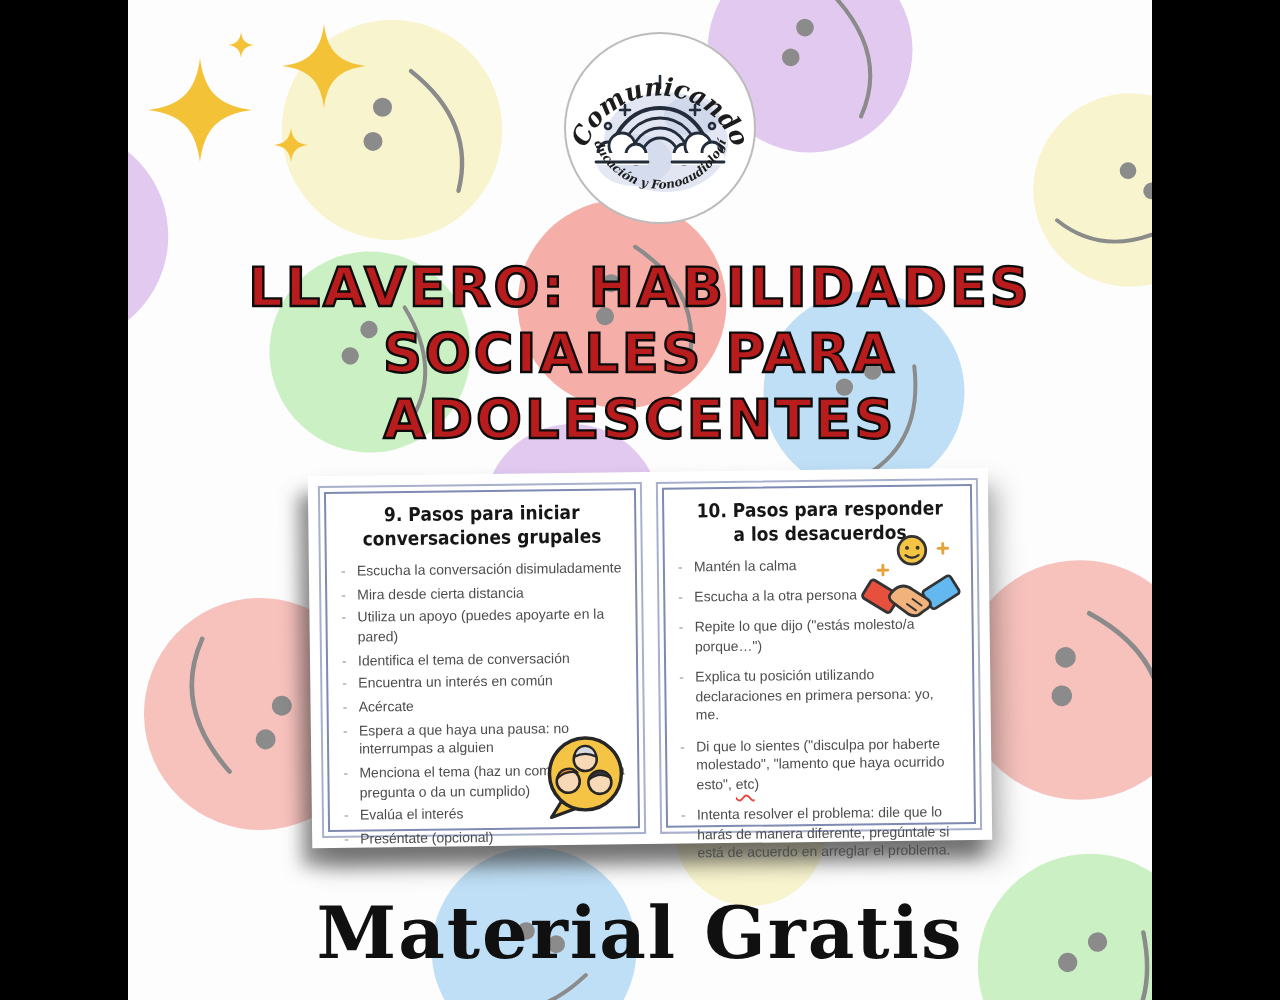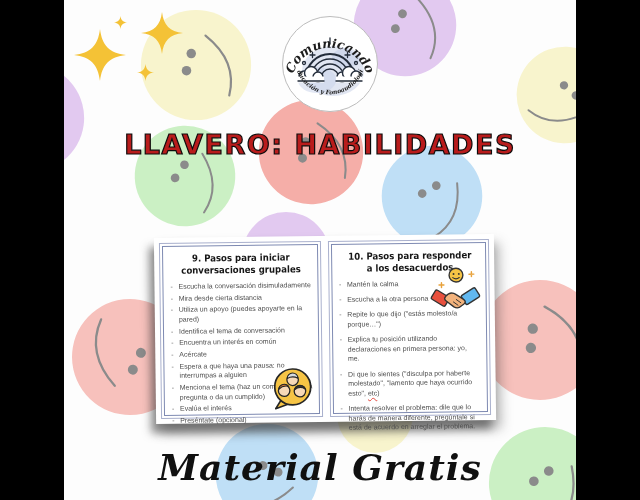--- a/index.html
+++ b/index.html
@@ -52,21 +52,21 @@
   #card2 ul.steps li{margin-bottom:5.5px;}
   ul.steps li::before{content:"-";position:absolute;left:1px;color:#8d8d8d;}
   #card2 ul.steps{padding-right:2px;}
   .misspell{text-decoration:underline wavy #e4473d 1px;text-underline-offset:2px;}
   .card-icon{position:absolute;}
   #icon-group{right:3px;bottom:2px;width:46px;height:46px;}
   #icon-handshake{right:5px;top:22px;width:52px;height:52px;}
   
   .footer{
     position:absolute;left:0;right:0;top:446px;text-align:center;z-index:4;
-    font-family:"DejaVu Serif",serif;font-style:italic;font-weight:bold;
+    font-family:"DejaVu Serif",serif;font-weight:bold;
     font-size:36px;color:#101010;letter-spacing:1px;
   }
   .hiddendefs{position:absolute;width:0;height:0;overflow:hidden;}
 </style>
 </head>
 <body>
 
 <svg class="hiddendefs" aria-hidden="true">
   <defs>
     <symbol id="sym-smiley" viewBox="0 0 120 120">
@@ -176,20 +176,21 @@
         <textPath href="#arc-top" startOffset="50%" text-anchor="middle">Comunicando</textPath>
       </text>
       <text font-family="DejaVu Serif, serif" font-style="italic" font-weight="bold" font-size="6" fill="#1c1c1c">
         <textPath href="#arc-bot" startOffset="50%" text-anchor="middle">Educación y Fonoaudiología</textPath>
       </text>
     </svg>
   </div>
 
   <div class="title">
     <div>LLAVERO: HABILIDADES</div>
+    <div>SOCIALES PARA ADOLESCENTES</div>
   </div>
 
   <div class="sheet">
 
     <div class="card" id="card1">
       <div class="card-title">9. Pasos para iniciar conversaciones grupales</div>
       <ul class="steps">
           <li>Escucha la conversación disimuladamente</li>
           <li>Mira desde cierta distancia</li>
           <li>Utiliza un apoyo (puedes apoyarte en la pared)</li>

